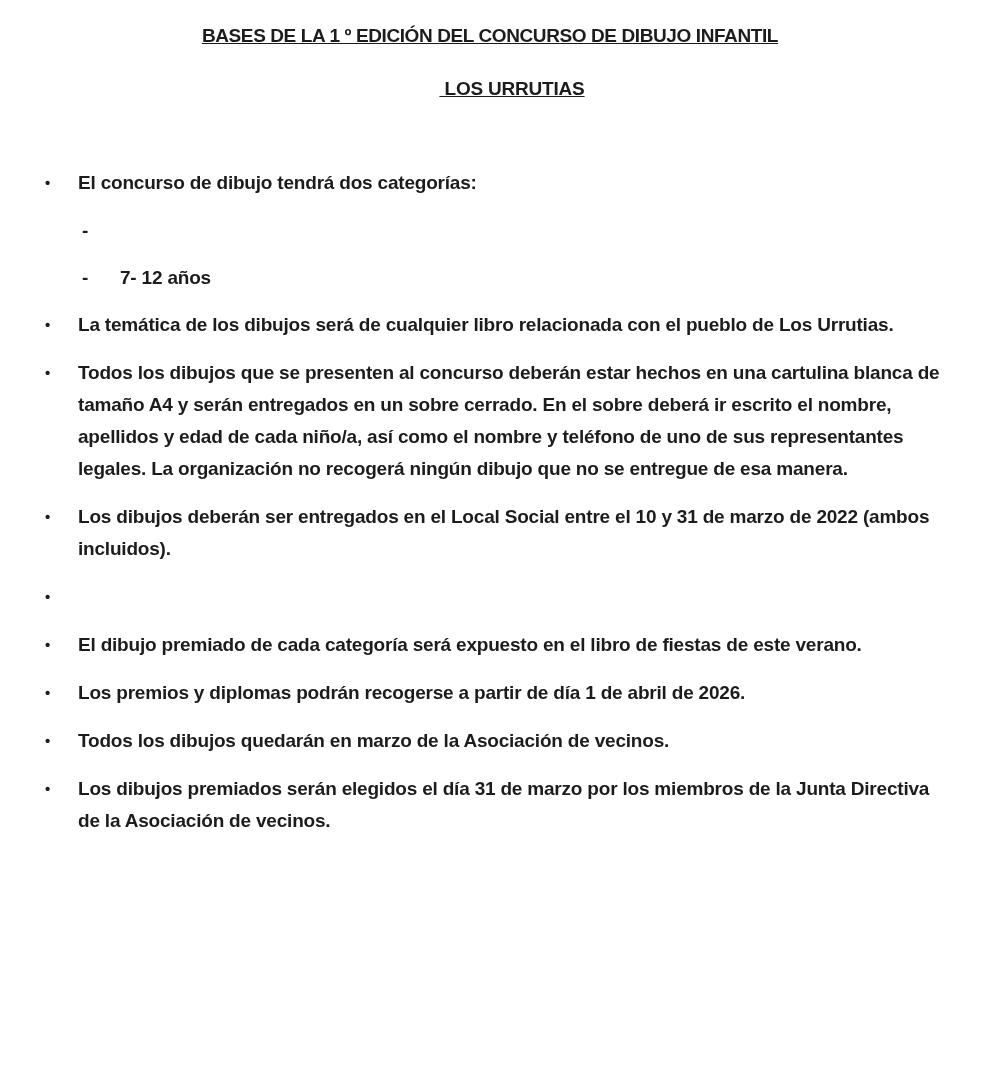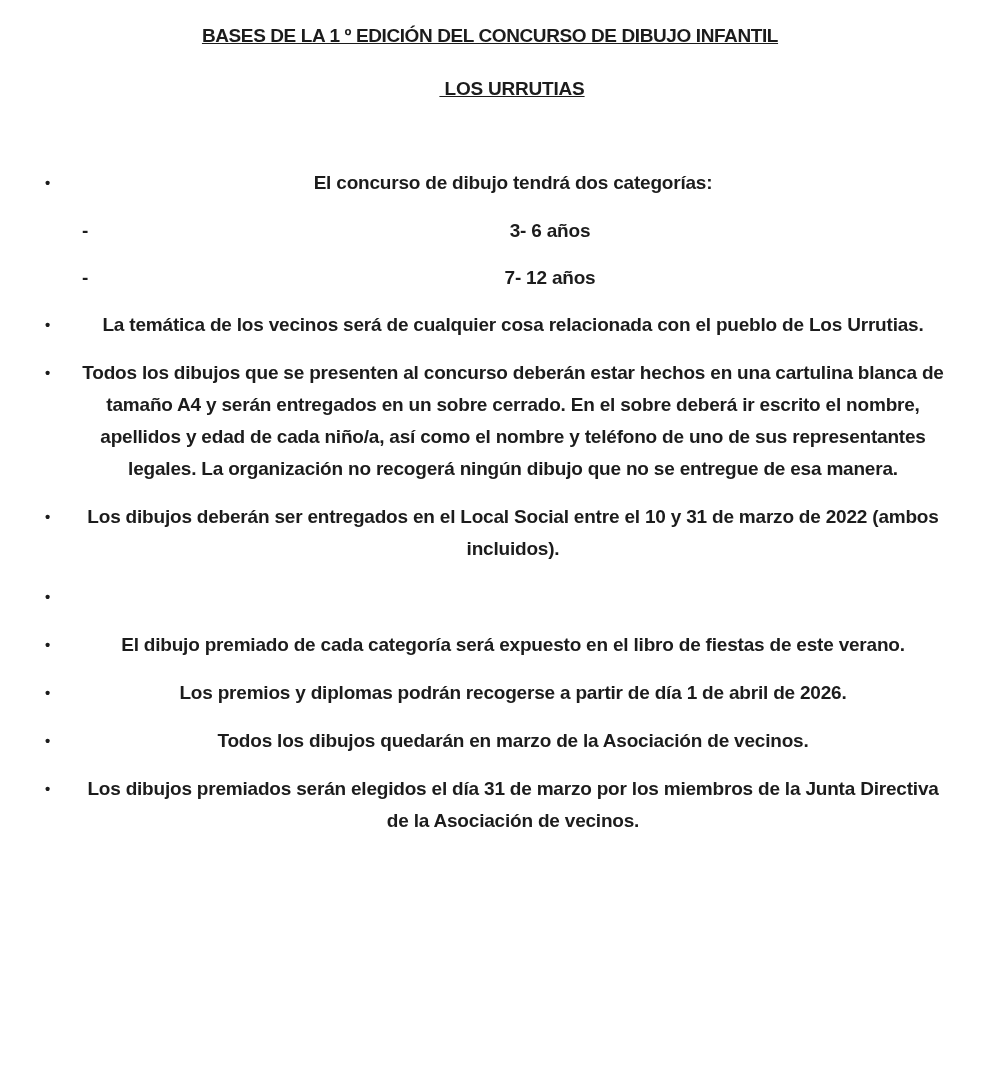--- a/index.html
+++ b/index.html
@@ -62,21 +62,21 @@
     margin-left: 82px;
     font-size: 19px;
     line-height: 31px;
   }
   .btext {
     margin: 0;
     width: 870px;
     font-size: 19px;
     letter-spacing: -0.2px;
     line-height: 32px;
-    text-align: center;
+    text-align: left;
   }
   .sub .btext {
     line-height: 31px;
   }
 </style>
 </head>
 <body>
 
 <div class="page">
 
@@ -86,31 +86,30 @@
 
   <div class="content">
 
     <div class="row">
       <span class="marker-col">•</span>
       <p class="btext">El concurso de dibujo tendrá dos categorías:</p>
     </div>
 
     <div class="row sub">
       <span class="marker-col">-</span>
-      <p class="btext">3- 6 años</p>
     </div>
 
     <div class="row sub">
       <span class="marker-col">-</span>
       <p class="btext">7- 12 años</p>
     </div>
 
     <div class="row">
       <span class="marker-col">•</span>
-      <p class="btext">La temática de los vecinos será de cualquier cosa relacionada con el pueblo de Los Urrutias.</p>
+      <p class="btext">La temática de los dibujos será de cualquier libro relacionada con el pueblo de Los Urrutias.</p>
     </div>
 
     <div class="row">
       <span class="marker-col">•</span>
       <p class="btext">Todos los dibujos que se presenten al concurso deberán estar hechos en una cartulina blanca de tamaño A4 y serán entregados en un sobre cerrado. En el sobre deberá ir escrito el nombre, apellidos y edad de cada niño/a, así como el nombre y teléfono de uno de sus representantes legales. La organización no recogerá ningún dibujo que no se entregue de esa manera.</p>
     </div>
 
     <div class="row">
       <span class="marker-col">•</span>
       <p class="btext">Los dibujos deberán ser entregados en el Local Social entre el 10 y 31 de marzo de 2022 (ambos incluidos).</p>

